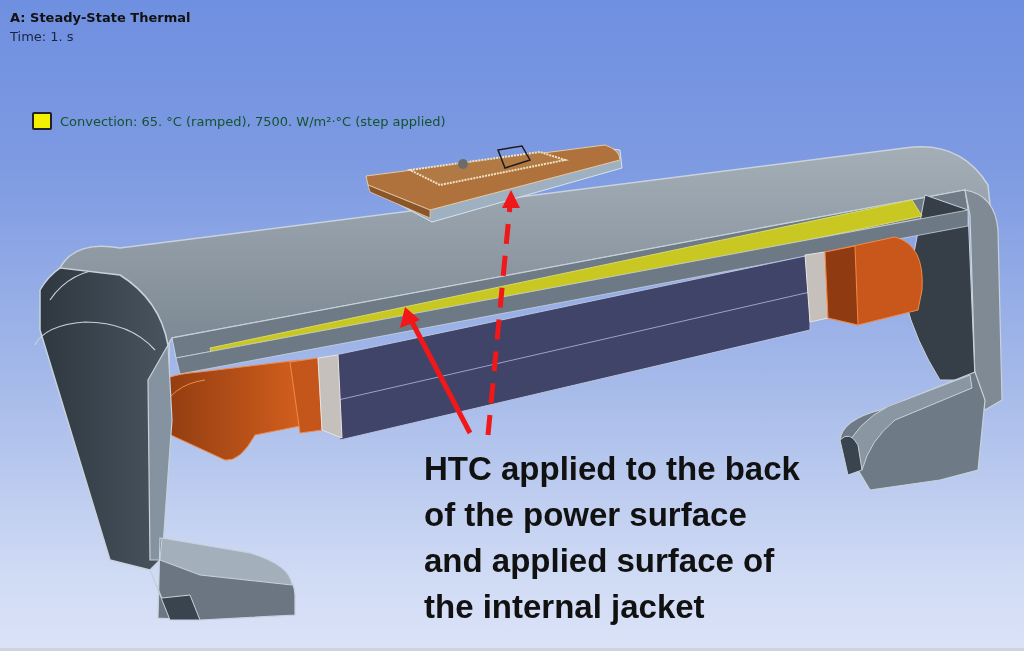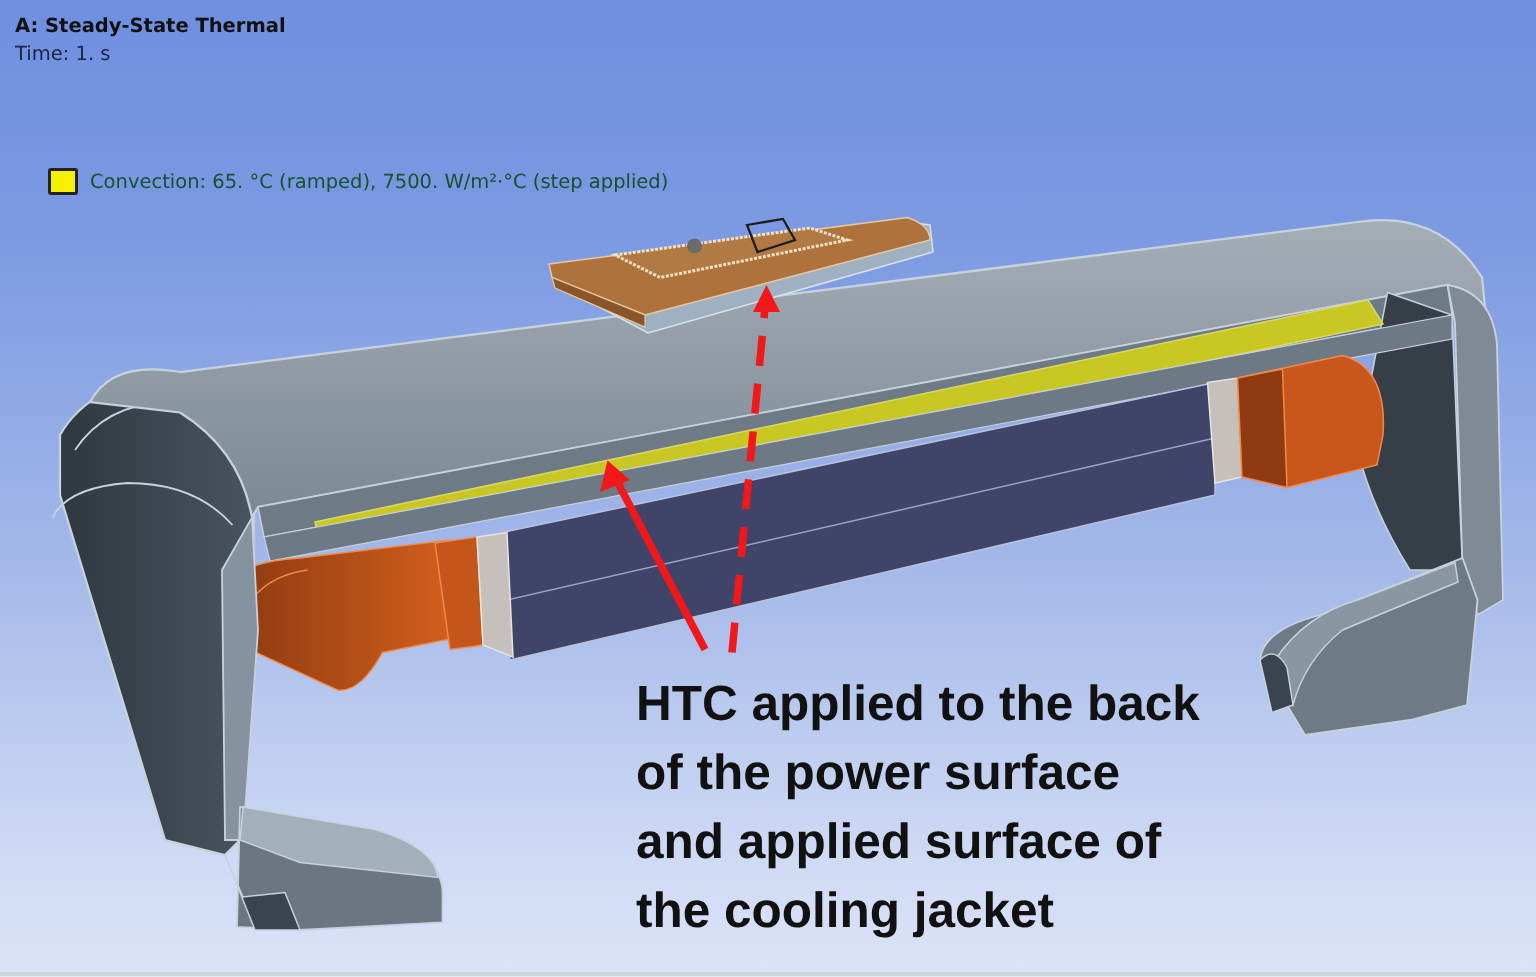--- a/index.html
+++ b/index.html
@@ -126,17 +126,17 @@
 
   <div class="legend">
     <span class="swatch"></span>
     <span>Convection: 65. °C  (ramped), 7500. W/m²·°C  (step applied)</span>
   </div>
 
   <div class="callout">
     <div>HTC applied to the back</div>
     <div>of the power surface</div>
     <div>and applied surface of</div>
-    <div>the cooling jacket</div>
+    <div>the internal jacket</div>
   </div>
 
   <div class="bottom-bar"></div>
 </div>
 
 </body></html>

